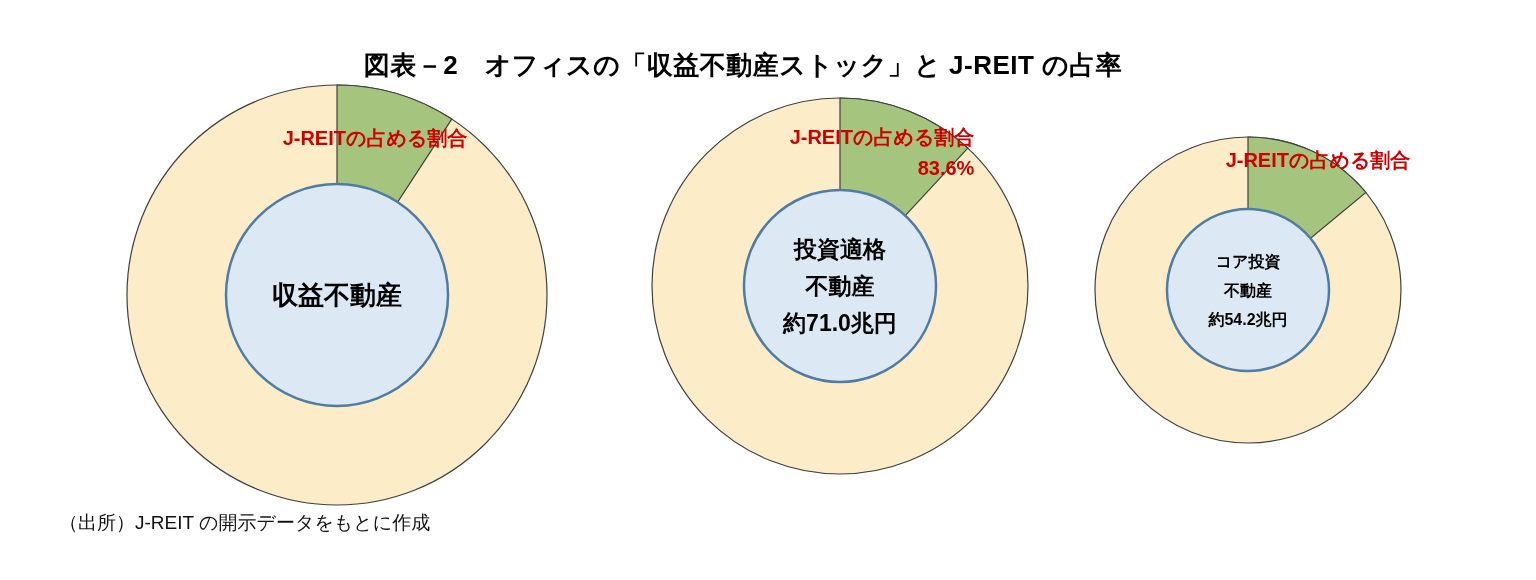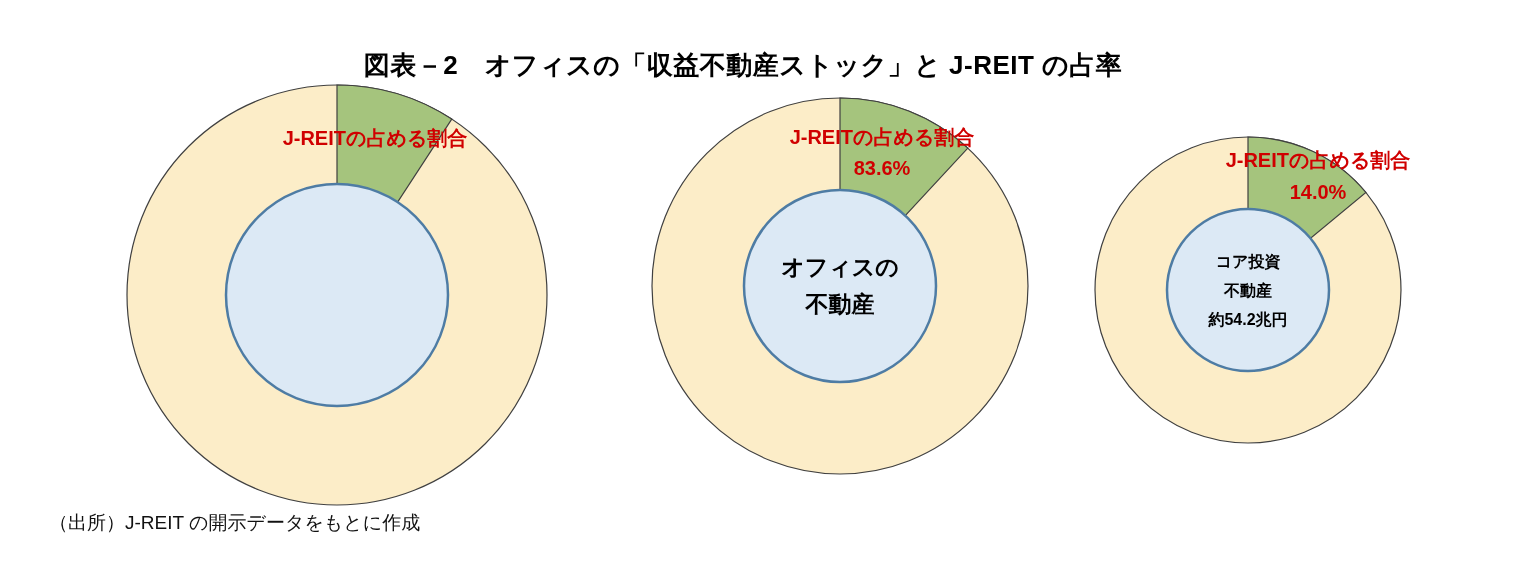--- a/index.html
+++ b/index.html
@@ -12,85 +12,86 @@
     font-size:26px;font-weight:bold;letter-spacing:0.5px;color:#000;margin-left:6px;
   }
   .donut{position:absolute;}
   .donut svg{position:absolute;left:0;top:0;}
   .center-label{
     position:absolute;left:0;top:0;right:0;bottom:0;
     display:flex;flex-direction:column;align-items:center;justify-content:center;
     text-align:center;font-weight:bold;color:#000;pointer-events:none;
   }
   .share-label{
-    position:absolute;transform:translateX(-50%);text-align:center;
+    position:absolute;transform:translateX(-50%);text-align:right;
     font-weight:bold;white-space:nowrap;pointer-events:none;
   }
   
   .d0{left:125px;top:83px;width:424px;height:424px;}
   .d1{left:650px;top:96px;width:380px;height:380px;}
   .d2{left:1093px;top:135px;width:310px;height:310px;}
   .d0 .center-label{font-size:26px;line-height:42px;}
   .d1 .center-label{font-size:23px;line-height:37px;}
   .d2 .center-label{font-size:16px;line-height:29px;}
   .d0 .share-label{left:250px;top:36px;font-size:20px;line-height:38px;}
   .d1 .share-label{left:232px;top:26px;font-size:20px;line-height:31px;}
   .d2 .share-label{left:225px;top:9px;font-size:20px;line-height:32px;}
   .source{
-    position:absolute;left:49px;top:510px;font-size:19px;color:#111;
+    position:absolute;left:59px;top:510px;font-size:19px;color:#111;
   }
 </style>
 </head>
 <body>
 
 <div class="page">
 
   <div class="title">図表－2　オフィスの「収益不動産ストック」と J-REIT の占率</div>
 
   <div class="donut d0">
     <svg width="424" height="424" viewBox="0 0 424 424">
         <circle cx="212" cy="212" r="210" fill="#FCEDC8" stroke="#404040" stroke-width="1.2"></circle>
         <path d="M 212 212 L 212 2 A 210 210 0 0 1 326.7428128141965 36.119111591150244 Z" fill="#A5C47D" stroke="#404040" stroke-width="1.2"></path>
         <circle cx="212" cy="212" r="111" fill="#DCE9F5" stroke="#4E7CA4" stroke-width="2.5"></circle>
       </svg>
     <div class="center-label">
+        <div>収益不動産</div>
       </div>
     <div class="share-label" style="color: rgb(208, 0, 0);">
         <div>J-REITの占める割合</div>
       </div>
   </div>
 
   <div class="donut d1">
     <svg width="380" height="380" viewBox="0 0 380 380">
         <circle cx="190" cy="190" r="188" fill="#FCEDC8" stroke="#404040" stroke-width="1.2"></circle>
         <path d="M 190 190 L 190 2 A 188 188 0 0 1 317.83123519981484 52.1479949101587 Z" fill="#A5C47D" stroke="#404040" stroke-width="1.2"></path>
         <circle cx="190" cy="190" r="96" fill="#DCE9F5" stroke="#4E7CA4" stroke-width="2.5"></circle>
       </svg>
     <div class="center-label">
-        <div>オフィスの</div>
+        <div>投資適格</div>
         <div>不動産</div>
+        <div>約71.0兆円</div>
       </div>
     <div class="share-label" style="color: rgb(208, 0, 0);">
         <div>J-REITの占める割合</div>
         <div>83.6%</div>
       </div>
   </div>
 
   <div class="donut d2">
     <svg width="310" height="310" viewBox="0 0 310 310">
         <circle cx="155" cy="155" r="153" fill="#FCEDC8" stroke="#404040" stroke-width="1.2"></circle>
         <path d="M 155 155 L 155 2 A 153 153 0 0 1 272.8885261446958 57.47412956845048 Z" fill="#A5C47D" stroke="#404040" stroke-width="1.2"></path>
         <circle cx="155" cy="155" r="81" fill="#DCE9F5" stroke="#4E7CA4" stroke-width="2.5"></circle>
       </svg>
     <div class="center-label">
         <div>コア投資</div>
         <div>不動産</div>
         <div>約54.2兆円</div>
       </div>
     <div class="share-label" style="color: rgb(208, 0, 0);">
         <div>J-REITの占める割合</div>
-        <div>14.0%</div>
       </div>
   </div>
 
   <div class="source">（出所）J-REIT の開示データをもとに作成</div>
 
 </div>
 
 </body></html>

